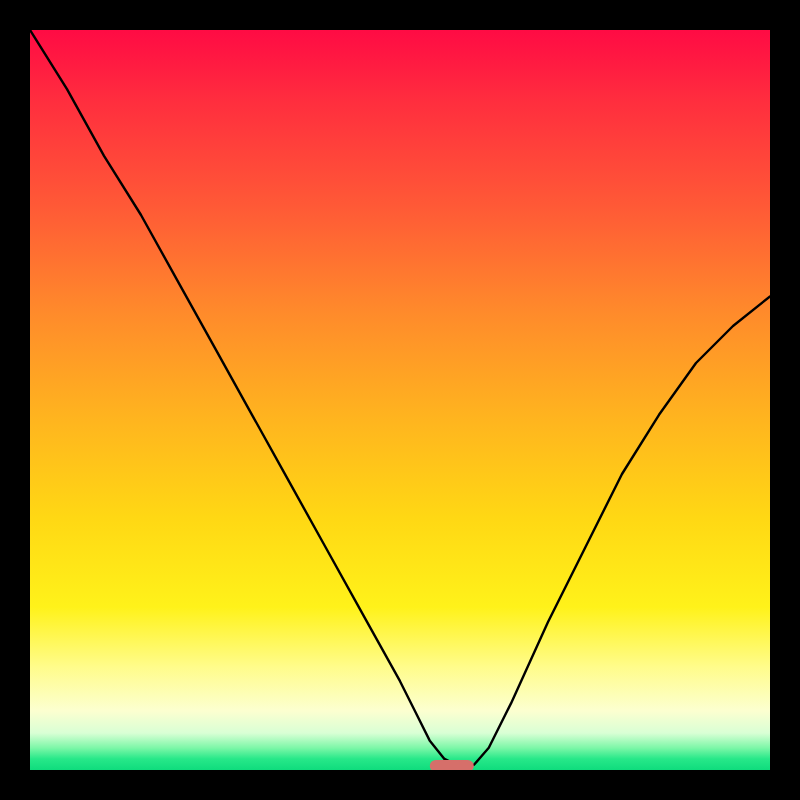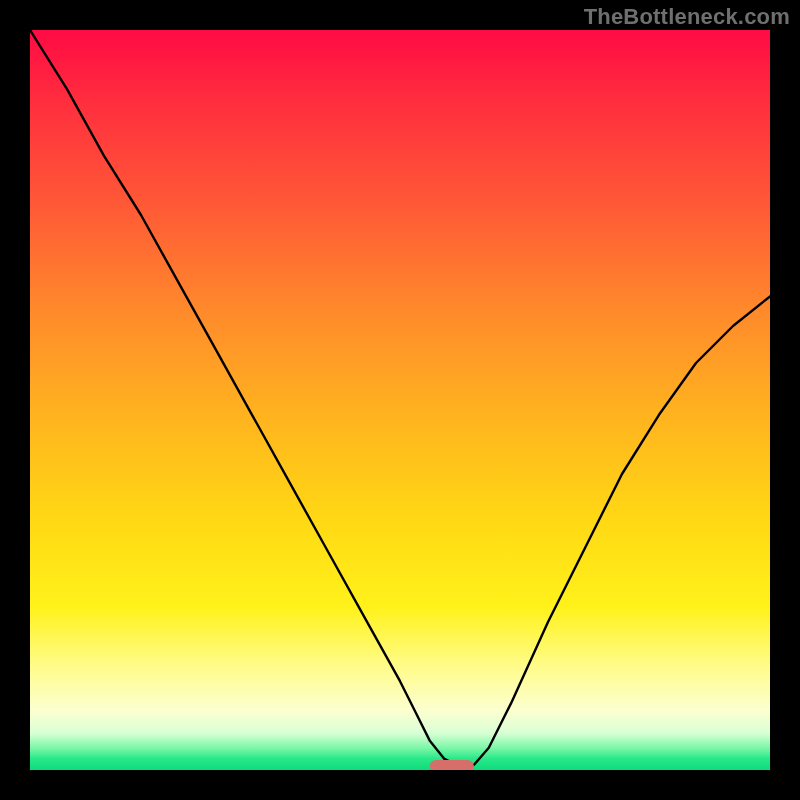--- a/index.html
+++ b/index.html
@@ -73,21 +73,20 @@
     stroke: #d66f6a;
     stroke-width: 12;
     stroke-linecap: round;
   }
 </style>
 </head>
 <body>
 
 <div class="stage">
 
-  <div class="watermark">TheBottleneck.com</div>
 
   <div class="plot-area">
     <div class="gradient-bg"></div>
 
     <svg class="chart-svg" viewBox="0 0 740 740" preserveAspectRatio="none">
       <path id="curve-path" class="curve" d="M0.00 0.00 L37.00 59.20 L74.00 125.80 L111.00 185.00 L148.00 251.60 L185.00 318.20 L222.00 384.80 L259.00 451.40 L296.00 518.00 L333.00 584.60 L370.00 651.20 L384.80 680.80 L399.60 710.40 L414.40 728.90 L429.20 736.30 L444.00 734.82 L458.80 717.80 L481.00 673.40 L518.00 592.00 L555.00 518.00 L592.00 444.00 L629.00 384.80 L666.00 333.00 L703.00 296.00 L740.00 266.40"></path>
       <line id="marker-line" class="marker-line" x1="405.80" y1="736.00" x2="437.80" y2="736.00"></line>
     </svg>
   </div>
 

